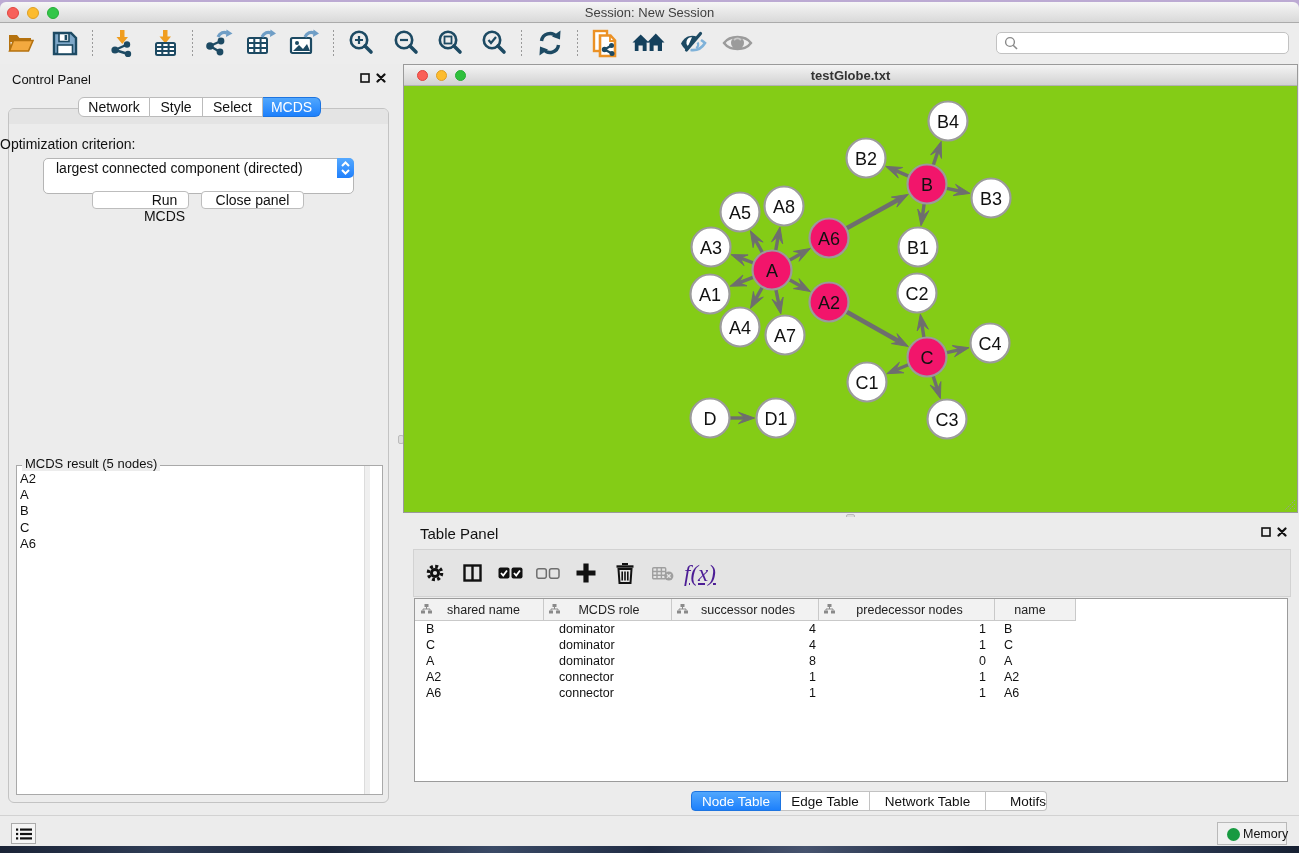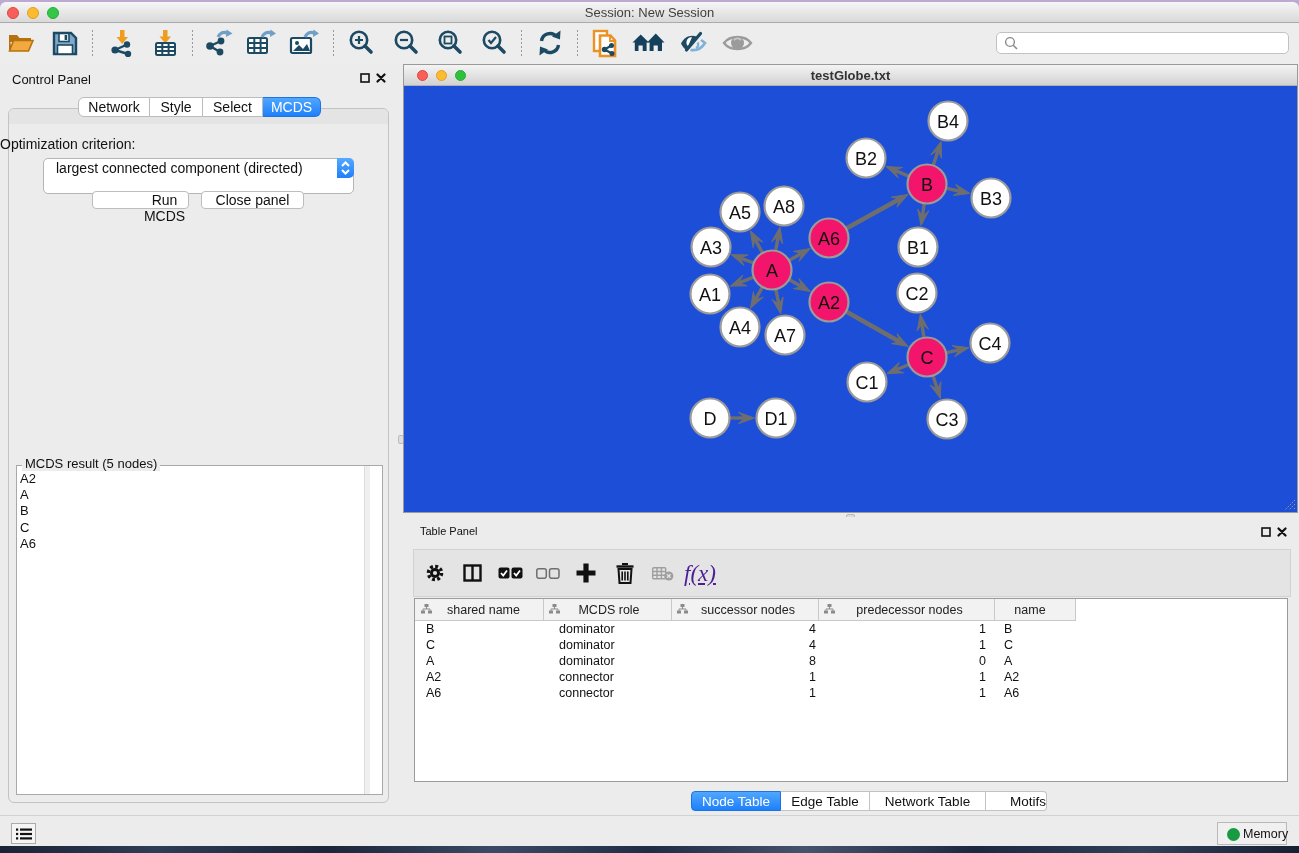--- a/index.html
+++ b/index.html
@@ -42,29 +42,29 @@
   border-radius:4px; font-size:14px; color:#111; text-align:center; line-height:16px; }
 #groupbox { left:16px; top:401px; width:367px; height:330px; border:1px solid #a9a9a9; background:#fff; }
 #grouplabel { left:22px; top:392px; font-size:13px; color:#111; background:#ececec; padding:0 3px; }
 #mcdslist { left:20px; top:407px; font-size:13px; color:#111; line-height:16.2px; }
 #listscroll { left:364px; top:402px; width:6px; height:328px; background:#efefef;
   border-left:1px solid #dcdcdc; }
 
 #vsplit-handle { left:398px; top:435px; width:6px; height:9px; background:#ddd;
   border:1px solid #bbb; border-radius:2px; }
 
-#netwin { left:403px; top:64px; width:895px; height:449px; border:1px solid #9a9a9a; background:#1d4ed8; }
+#netwin { left:403px; top:64px; width:895px; height:449px; border:1px solid #9a9a9a; background:#84cc16; }
 #net-titlebar { position:absolute; left:0; top:0; width:893px; height:21px;
   background:linear-gradient(#f4f4f4,#d2d2d2); border-bottom:1px solid #b2b2b2; }
 #net-titlebar .title { position:absolute; left:0; right:0; top:3px; text-align:center;
   font-size:13px; font-weight:bold; color:#333; }
 .graph { position:absolute; left:0; top:22px; }
 
 #tablepanel { left:403px; top:517px; width:896px; height:298px; background:#ececec; }
-#tp-title { left:17px; top:8px; font-size:11px; color:#111; }
+#tp-title { left:17px; top:8px; font-size:15px; color:#111; }
 #tp-toolbar { left:10px; top:32px; width:878px; height:48px; background:#e4e4e4;
   border:1px solid #d2d2d2; }
 #tp-table { left:11px; top:81px; width:874px; height:184px; background:#fff; border:1px solid #9b9b9b; }
 #tp-header { position:absolute; left:0; top:0; width:661px; height:22px; background:#f2f2f2;
   border-bottom:1px solid #c9c9c9; border-right:1px solid #c9c9c9; font-size:12.5px; color:#222; }
 .hsep { position:absolute; top:0; width:1px; height:22px; background:#c9c9c9; }
 .hlbl { position:absolute; top:4px; text-align:center; }
 .rowtxt { position:absolute; font-size:12.5px; color:#111; }
 #tp-tabs { left:272px; top:274px; }
 .tab2 { height:20px; line-height:19px; background:#fff; border:1px solid #c2c2c2;

